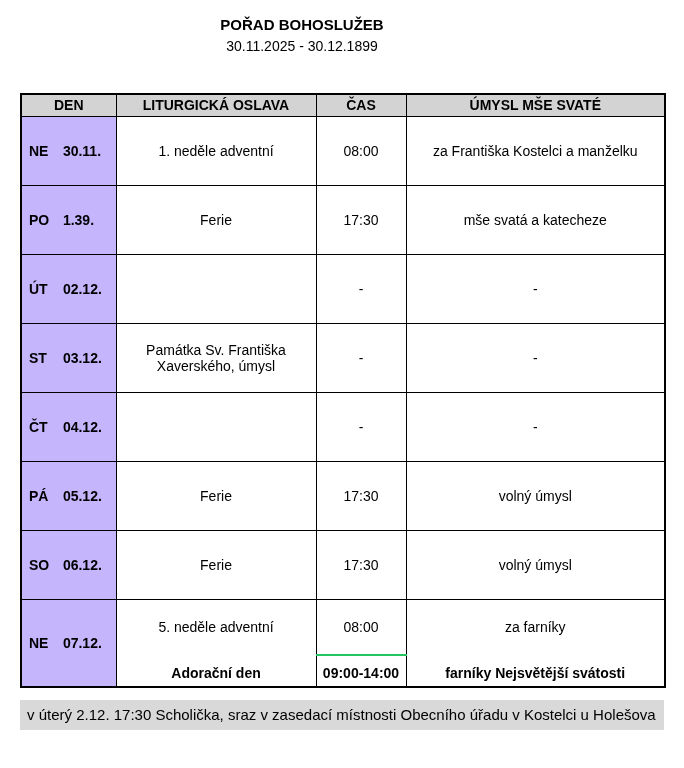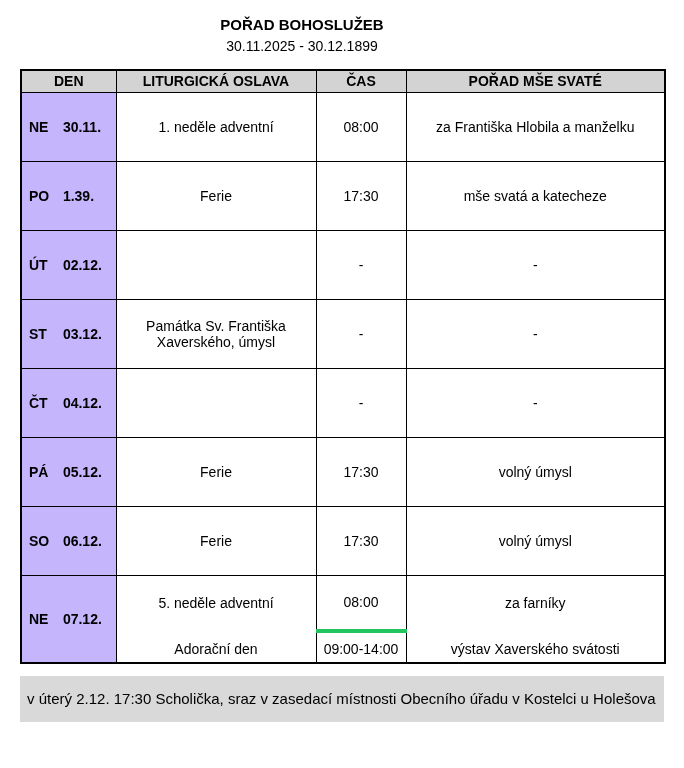--- a/index.html
+++ b/index.html
@@ -14,21 +14,21 @@
   .page { width: 604px; height: 768px; padding: 14px 20px 0 20px; }
 
   .titles { text-align: center; line-height: 21px; }
   .title-main { font-size: 15px; font-weight: bold; }
   .title-date { font-size: 14px; font-weight: normal; margin-top: 1px; text-align: center; }
 
   table.schedule {
     border-collapse: collapse;
     table-layout: fixed;
     width: 644px;
-    margin-top: 12px;
+    margin-top: 36px;
     border: 2px solid #000000;
     padding-left: 24px;
   }
   th, td {
     border: 1px solid #000000;
     font-size: 14px;
     text-align: center;
     vertical-align: middle;
     padding: 2px 4px;
     overflow: hidden;
@@ -44,29 +44,29 @@
     background: #c4b5fd;
     text-align: left;
     padding-left: 7px;
     font-weight: bold;
     white-space: nowrap;
   }
   td.den .abbr { display: inline-block; min-width: 30px; }
 
   tr.subrow-top { height: 56px; }
   tr.subrow-top td.nb { border-bottom: none; }
-  tr.subrow-bottom { height: 32px; }
+  tr.subrow-bottom { height: 32px; font-weight: bold; }
   tr.subrow-bottom td { border-top: none; vertical-align: bottom; padding-bottom: 5px; }
-  tr.subrow-bottom td.cas-line { border-top: 4px solid #22c55e; }
+  tr.subrow-bottom td.cas-line { border-top: 2px solid #22c55e; }
 
   .note {
     width: 644px;
     background: #d9d9d9;
     margin-top: 12px;
-    padding: 12px 7px;
+    padding: 4px 7px;
     font-size: 15px;
     line-height: 22px;
   }
 </style>
 </head>
 <body>
 
 <div class="page">
 
   <div class="titles">
@@ -79,32 +79,32 @@
       <col style="width:95px">
       <col style="width:200px">
       <col style="width:90px">
       <col style="width:259px">
     </colgroup>
     <thead>
       <tr>
         <th>DEN</th>
         <th>LITURGICKÁ OSLAVA</th>
         <th>ČAS</th>
-        <th>POŘAD MŠE SVATÉ</th>
+        <th>ÚMYSL MŠE SVATÉ</th>
       </tr>
     </thead>
     <tbody>
       <tr class="row">
         <td class="den">
           <span class="abbr">NE</span>
           <span>30.11.</span>
         </td>
         <td>1. neděle adventní</td>
         <td>08:00</td>
-        <td>za Františka Hlobila a manželku</td>
+        <td>za Františka Kostelci a manželku</td>
       </tr>
       <tr class="row">
         <td class="den">
           <span class="abbr">PO</span>
           <span>1.39.</span>
         </td>
         <td>Ferie</td>
         <td>17:30</td>
         <td>mše svatá a katecheze</td>
       </tr>
@@ -158,20 +158,20 @@
           <span class="abbr">NE</span>
           <span>07.12.</span>
         </td>
         <td class="nb">5. neděle adventní</td>
         <td class="nb">08:00</td>
         <td class="nb">za farníky</td>
       </tr>
       <tr class="subrow-bottom">
         <td>Adorační den</td>
         <td class="cas-line">09:00-14:00</td>
-        <td>výstav Xaverského svátosti</td>
+        <td>farníky Nejsvětější svátosti</td>
       </tr>
     </tbody>
   </table>
 
   <div class="note">v úterý 2.12. 17:30 Scholička, sraz v zasedací místnosti Obecního úřadu v Kostelci u Holešova</div>
 
 </div>
 
 </body></html>

